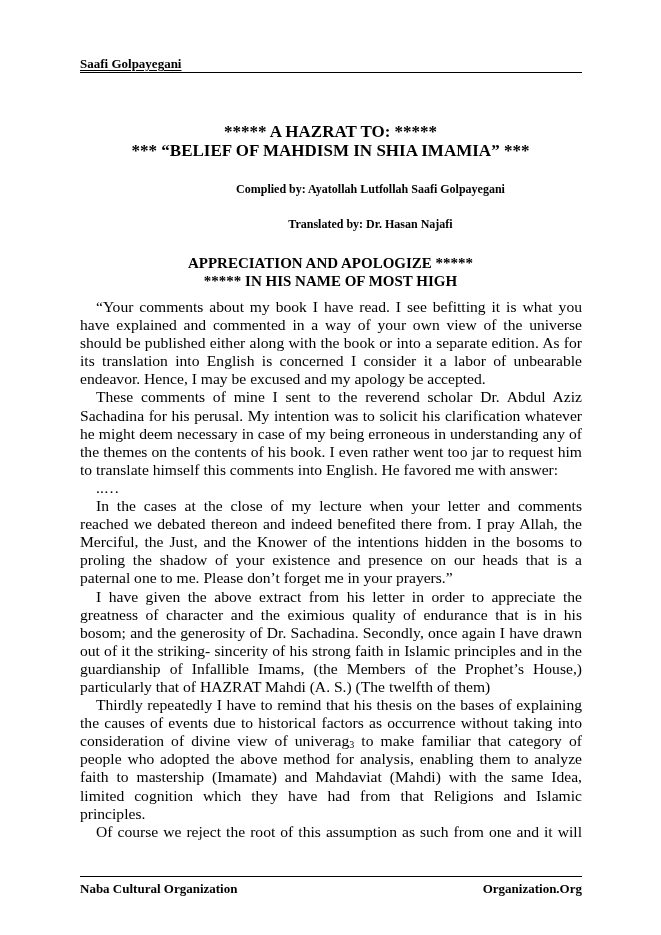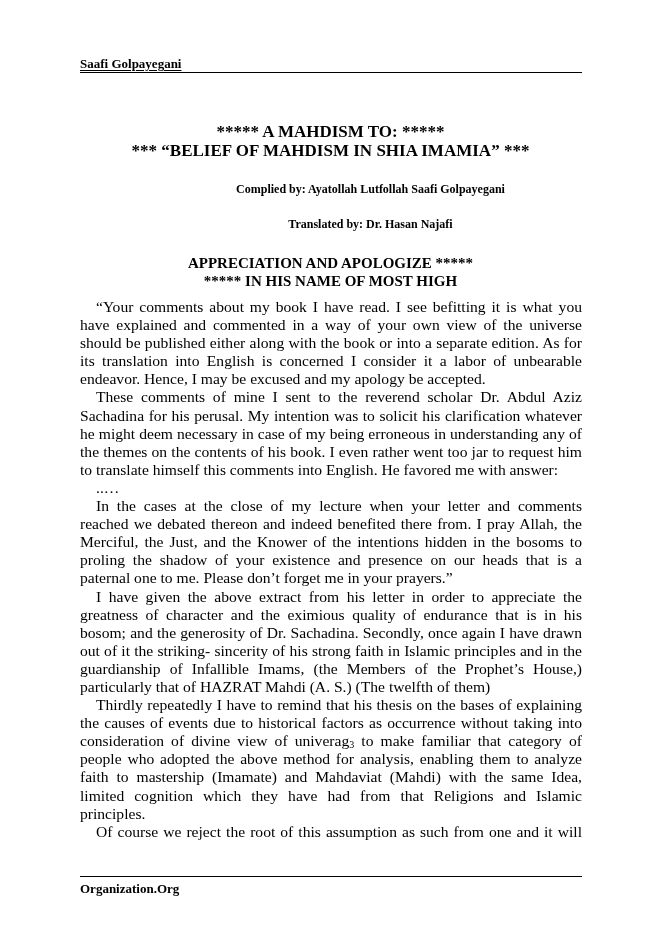--- a/index.html
+++ b/index.html
@@ -105,21 +105,21 @@
   </style>
 </head>
 <body>
 
 <div class="running-header">
   <span>Saafi Golpayegani</span>
 </div>
 <div class="header-rule"></div>
 
 <div class="title-block title-main">
-  <div>***** A MAHDISM TO: *****</div>
+  <div>***** A HAZRAT TO: *****</div>
   <div>*** “BELIEF OF MAHDISM IN SHIA IMAMIA” ***</div>
 </div>
 
 <div class="title-block byline compiled">Complied by: Ayatollah Lutfollah Saafi Golpayegani</div>
 <div class="title-block byline translated">Translated by: Dr. Hasan Najafi</div>
 
 <div class="title-block invocation">
   <div>APPRECIATION AND APOLOGIZE *****</div>
   <div>***** IN HIS NAME OF MOST HIGH</div>
 </div>
@@ -129,14 +129,15 @@
   <p>These comments of mine I sent to the reverend scholar Dr. Abdul Aziz Sachadina for his perusal. My intention was to solicit his clarification whatever he might deem necessary in case of my being erroneous in understanding any of the themes on the contents of his book. I even rather went too jar to request him to translate himself this comments into English. He favored me with answer:</p>
   <p>..…</p>
   <p>In the cases at the close of my lecture when your letter and comments reached we debated thereon and indeed benefited there from. I pray Allah, the Merciful, the Just, and the Knower of the intentions hidden in the bosoms to proling the shadow of your existence and presence on our heads that is a paternal one to me. Please don’t forget me in your prayers.”</p>
   <p>I have given the above extract from his letter in order to appreciate the greatness of character and the eximious quality of endurance that is in his bosom; and the generosity of Dr. Sachadina. Secondly, once again I have drawn out of it the striking- sincerity of his strong faith in Islamic principles and in the guardianship of Infallible Imams, (the Members of the Prophet’s House,) particularly that of HAZRAT Mahdi (A. S.) (The twelfth of them)</p>
   <p><span>Thirdly repeatedly I have to remind that his thesis on the bases of explaining the causes of events due to historical factors as occurrence without taking into consideration of divine view of univerag</span><sub>3</sub><span> to make familiar that category of people who adopted the above method for analysis, enabling them to analyze faith to mastership (Imamate) and Mahdaviat (Mahdi) with the same Idea, limited cognition which they have had from that Religions and Islamic principles.</span></p>
   <p class="last-line-just">Of course we reject the root of this assumption as such from one and it will</p>
 </div>
 
 <div class="footer-rule"></div>
 <div class="running-footer">
+  <span>Naba Cultural Organization</span>
   <span>Organization.Org</span>
 </div>
 
 </body></html>

